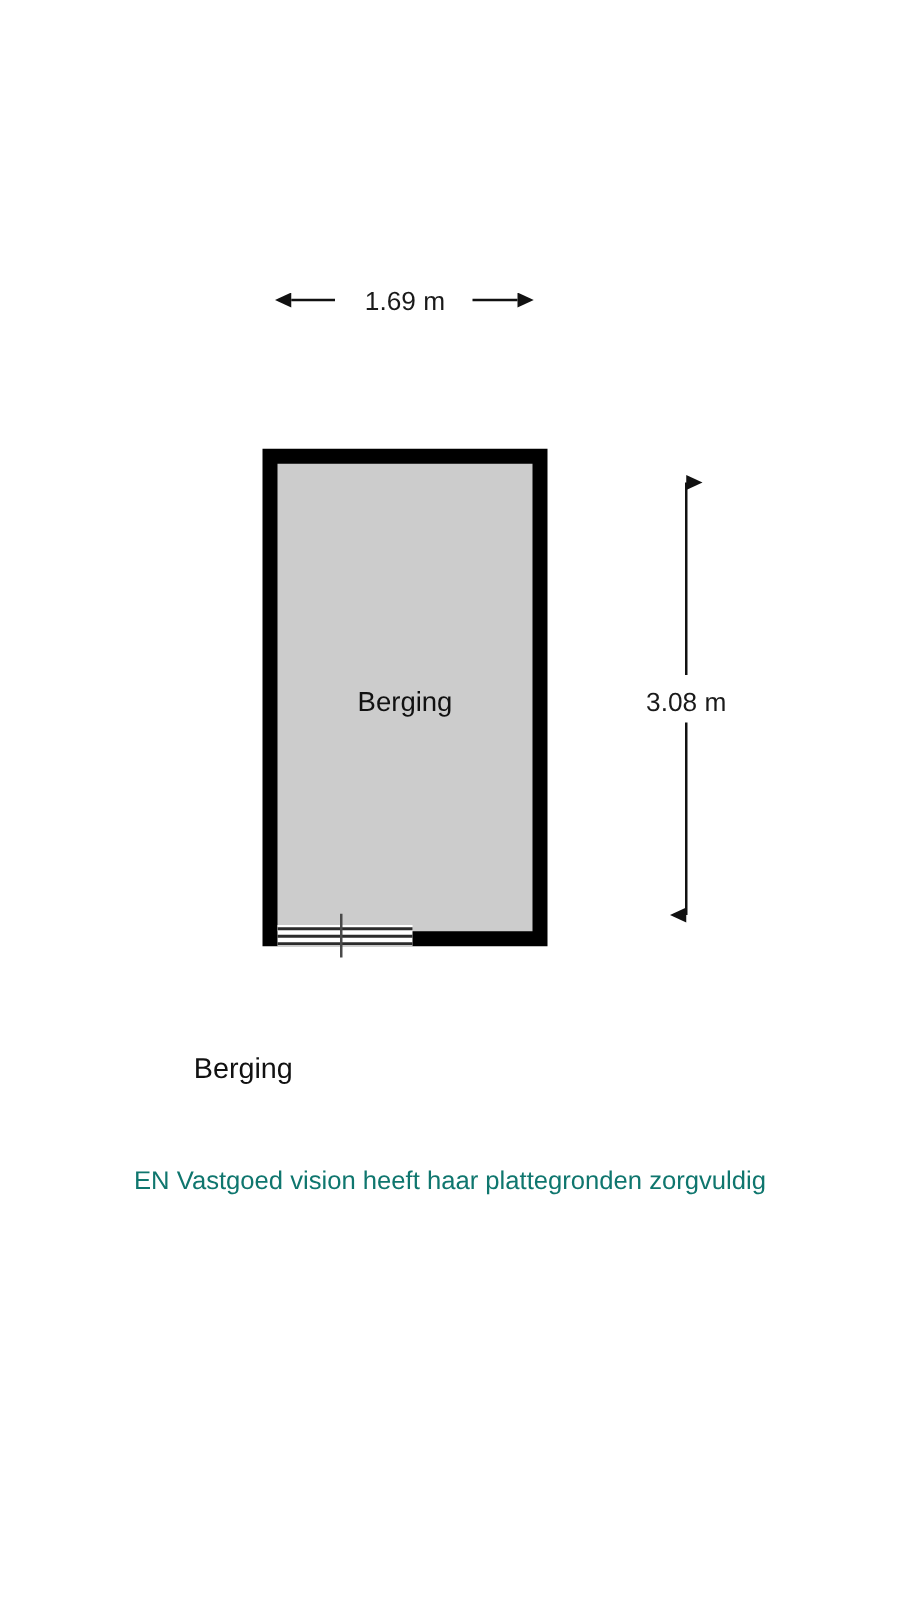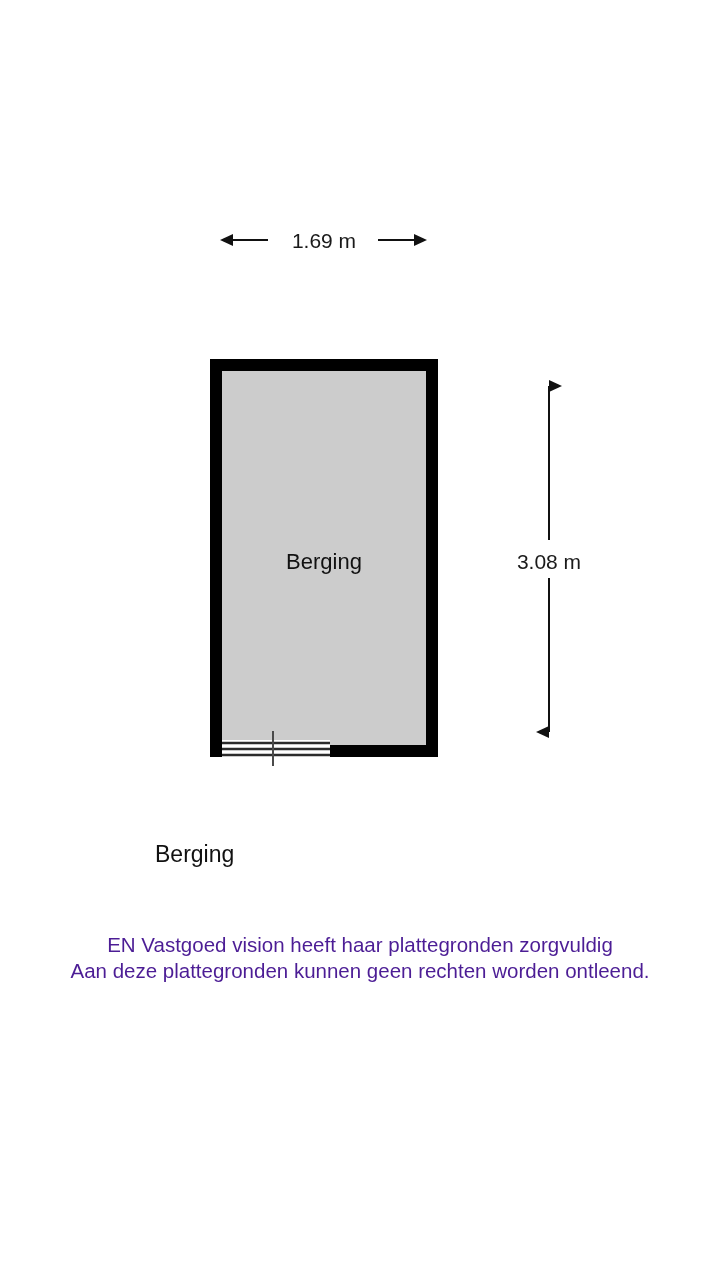--- a/index.html
+++ b/index.html
@@ -59,21 +59,21 @@
 
   
   #footer {
     position: absolute;
     left: 0;
     top: 932px;
     width: 720px;
     text-align: center;
     font-size: 20.5px;
     line-height: 26px;
-    color: #4c1d95;
+    color: #0f766e;
   }
   #footer .fline {
     display: block;
     white-space: nowrap;
   }
 </style>
 </head>
 <body>
 
 <div id="page">
@@ -126,16 +126,15 @@
       <line x1="549" y1="578" x2="549" y2="732" stroke="#111111" stroke-width="2" marker-end="url(#arrow-down)"></line>
       <text class="dim-label" x="549" y="569" text-anchor="middle">3.08 m</text>
     </g>
 
   </svg>
 
   <div id="room-caption">Berging</div>
 
   <div id="footer">
     <span class="fline">EN Vastgoed vision heeft haar plattegronden zorgvuldig</span>
-    <span class="fline">Aan deze plattegronden kunnen geen rechten worden ontleend.</span>
   </div>
 
 </div>
 
 </body></html>

